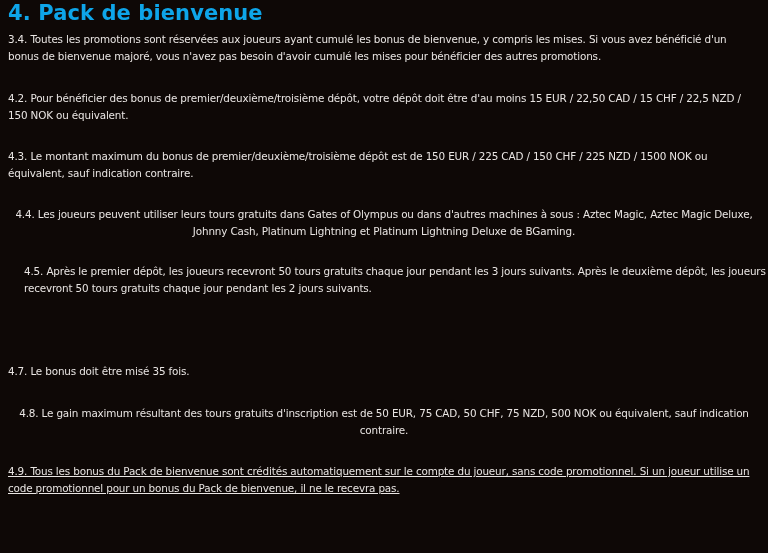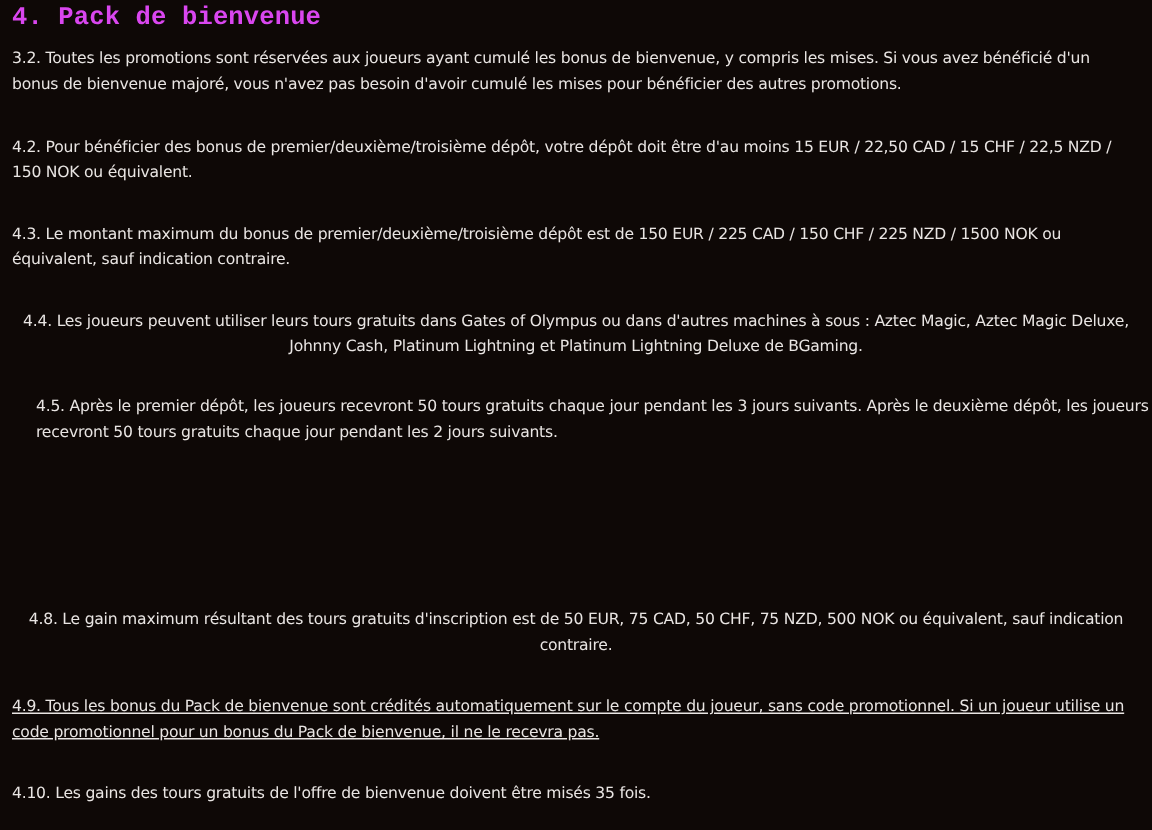--- a/index.html
+++ b/index.html
@@ -16,46 +16,45 @@
       color: #ece8e6;
     }
     .page {
       position: absolute;
       left: 8px;
       top: 0;
       width: 752px;
     }
     .title {
       margin: 0;
-      font-size: 17px;
+      font-size: 21px;
       font-weight: bold;
-      color: #d946ef;
+      color: #0ea5e9;
       line-height: 22px;
       padding-top: 2px;
       letter-spacing: 0.1px;
-      font-family: Liberation Mono, monospace;
     }
     .clause {
       position: absolute;
       left: 0;
       width: 752px;
       margin: 0;
       font-size: 10.4px;
       line-height: 17px;
       color: #e9e5e3;
       letter-spacing: -0.15px;
     }
   </style>
 </head>
 <body>
 
 <div class="page">
   <h2 class="title">4. Pack de bienvenue</h2>
 
-  <p class="clause" style="top:31px;">3.2. Toutes les promotions sont réservées aux joueurs ayant cumulé les bonus de bienvenue, y compris les mises. Si vous avez bénéficié d'un bonus de bienvenue majoré, vous n'avez pas besoin d'avoir cumulé les mises pour bénéficier des autres promotions.</p>
+  <p class="clause" style="top:31px;">3.4. Toutes les promotions sont réservées aux joueurs ayant cumulé les bonus de bienvenue, y compris les mises. Si vous avez bénéficié d'un bonus de bienvenue majoré, vous n'avez pas besoin d'avoir cumulé les mises pour bénéficier des autres promotions.</p>
   <p class="clause" style="top:90px;">4.2. Pour bénéficier des bonus de premier/deuxième/troisième dépôt, votre dépôt doit être d'au moins 15 EUR / 22,50 CAD / 15 CHF / 22,5 NZD / 150 NOK ou équivalent.</p>
   <p class="clause" style="top:148px;">4.3. Le montant maximum du bonus de premier/deuxième/troisième dépôt est de 150 EUR / 225 CAD / 150 CHF / 225 NZD / 1500 NOK ou équivalent, sauf indication contraire.</p>
   <p class="clause" style="top:206px;text-align:center;">4.4. Les joueurs peuvent utiliser leurs tours gratuits dans Gates of Olympus ou dans d'autres machines à sous : Aztec Magic, Aztec Magic Deluxe, Johnny Cash, Platinum Lightning et Platinum Lightning Deluxe de BGaming.</p>
   <p class="clause" style="top:263px;margin-left:16px;">4.5. Après le premier dépôt, les joueurs recevront 50 tours gratuits chaque jour pendant les 3 jours suivants. Après le deuxième dépôt, les joueurs recevront 50 tours gratuits chaque jour pendant les 2 jours suivants.</p>
+  <p class="clause" style="top:363px;">4.7. Le bonus doit être misé 35 fois.</p>
   <p class="clause" style="top:405px;text-align:center;">4.8. Le gain maximum résultant des tours gratuits d'inscription est de 50 EUR, 75 CAD, 50 CHF, 75 NZD, 500 NOK ou équivalent, sauf indication contraire.</p>
   <p class="clause" style="top:463px;text-decoration:underline;">4.9. Tous les bonus du Pack de bienvenue sont crédités automatiquement sur le compte du joueur, sans code promotionnel. Si un joueur utilise un code promotionnel pour un bonus du Pack de bienvenue, il ne le recevra pas.</p>
-  <p class="clause" style="top:521px;">4.10. Les gains des tours gratuits de l'offre de bienvenue doivent être misés 35 fois.</p>
 </div>
 
 </body></html>

